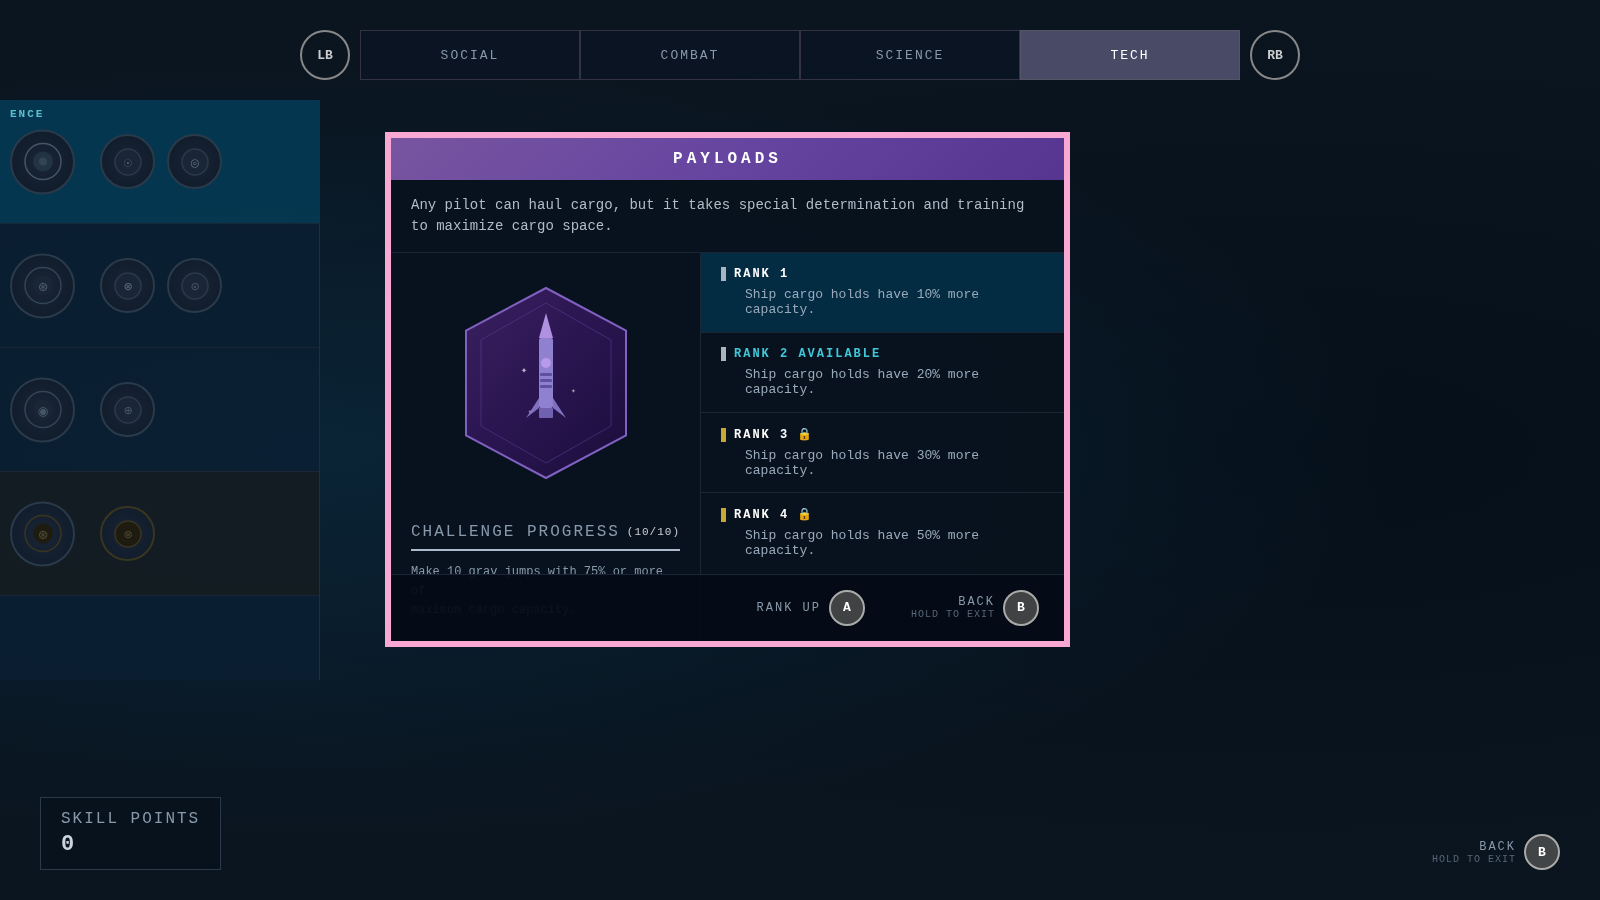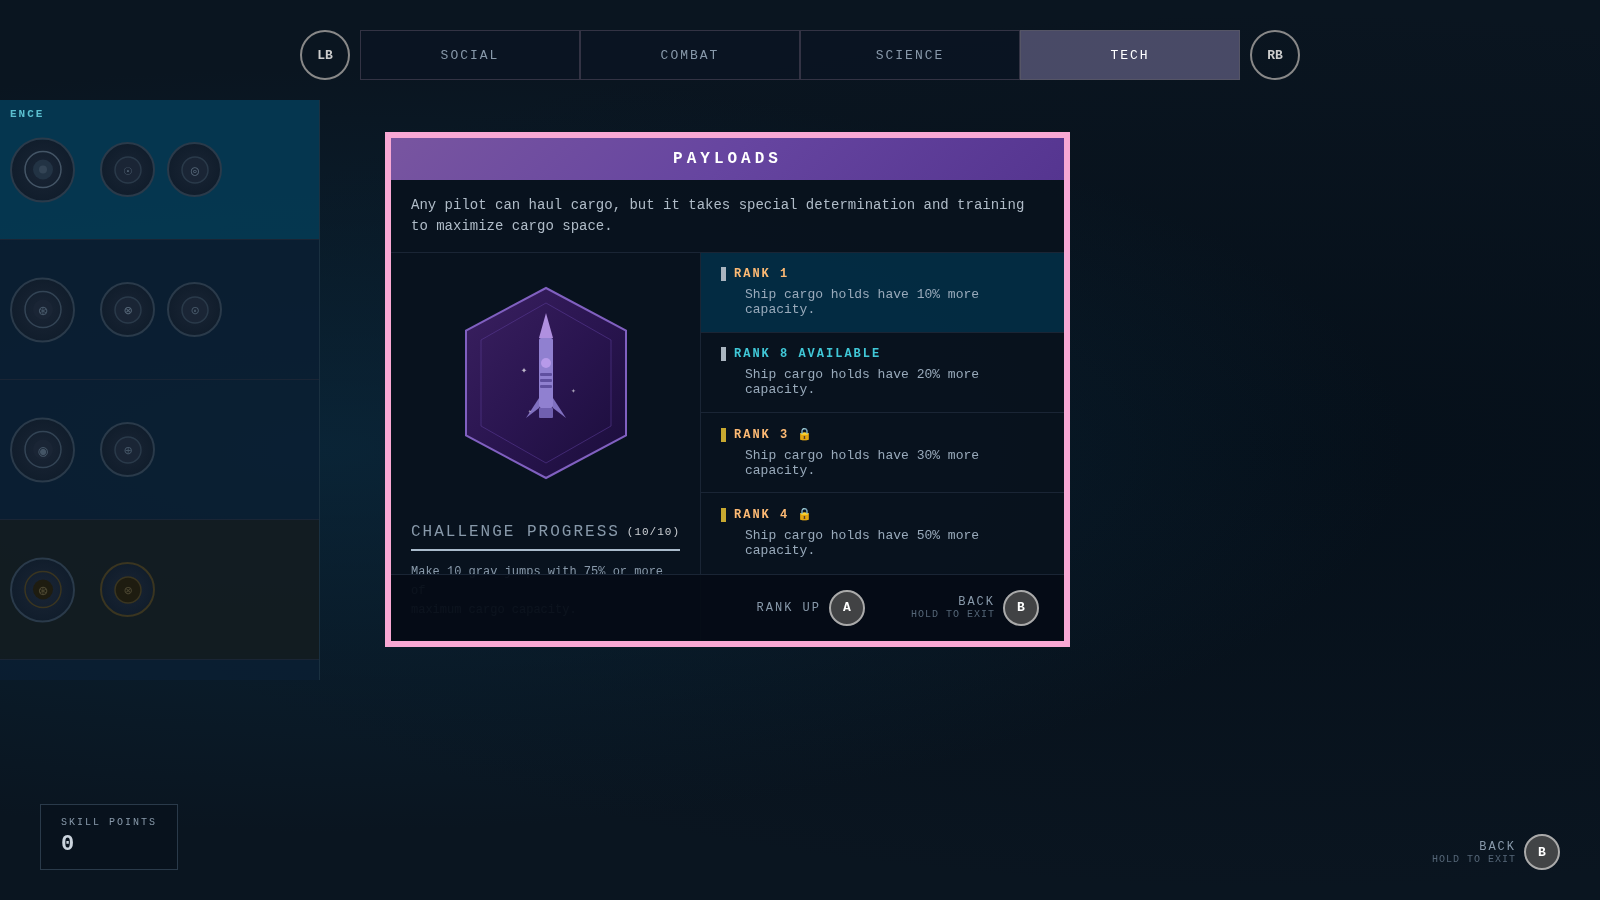--- a/index.html
+++ b/index.html
@@ -99,21 +99,21 @@
       position: absolute;
       left: 0;
       top: 100px;
       width: 320px;
       height: 580px;
       background: rgba(10,30,50,0.85);
       border-right: 1px solid #1a3040;
     }
 
     .sidebar-section {
-      height: 140px;
+      height: 124px;
       border-bottom: 1px solid #1a2535;
       display: flex;
       align-items: center;
       padding: 0 20px;
       gap: 15px;
       position: relative;
     }
 
     .sidebar-section.active-section {
       background: rgba(0,80,110,0.5);
@@ -307,21 +307,21 @@
       background: #aab5c0;
     }
 
     .rank-bar.gold {
       background: #c8a830;
     }
 
     .rank-label {
       font-size: 12px;
       letter-spacing: 2px;
-      color: #fdba74;
+      color: #ffffff;
       font-weight: bold;
     }
 
     .rank-label.available {
       color: #40c8d8;
     }
 
     .rank-lock {
       font-size: 12px;
       color: #8899aa;
@@ -410,21 +410,21 @@
       bottom: 30px;
       left: 40px;
       background: rgba(8,18,30,0.95);
       border: 1px solid #2a3a4a;
       padding: 12px 20px;
       min-width: 130px;
     }
 
     .skill-points-label {
       color: #8899aa;
-      font-size: 10px;
+      font-size: 16px;
       letter-spacing: 2px;
       margin-bottom: 4px;
     }
 
     .skill-points-value {
       color: #ccd5de;
       font-size: 22px;
       font-weight: bold;
     }
 
@@ -617,21 +617,21 @@
           <span class="rank-label">RANK  1</span>
         </div>
         <div class="rank-desc">Ship cargo holds have 10% more capacity.</div>
       </div>
 
       <div class="rank-item">
         <div class="rank-header">
           <div class="rank-bars">
             <div class="rank-bar"></div>
           </div>
-          <span class="rank-label available">RANK  8  AVAILABLE</span>
+          <span class="rank-label available">RANK  2  AVAILABLE</span>
         </div>
         <div class="rank-desc">Ship cargo holds have 20% more capacity.</div>
       </div>
 
       <div class="rank-item">
         <div class="rank-header">
           <div class="rank-bars">
             <div class="rank-bar gold"></div>
           </div>
           <span class="rank-label">RANK  3</span>

